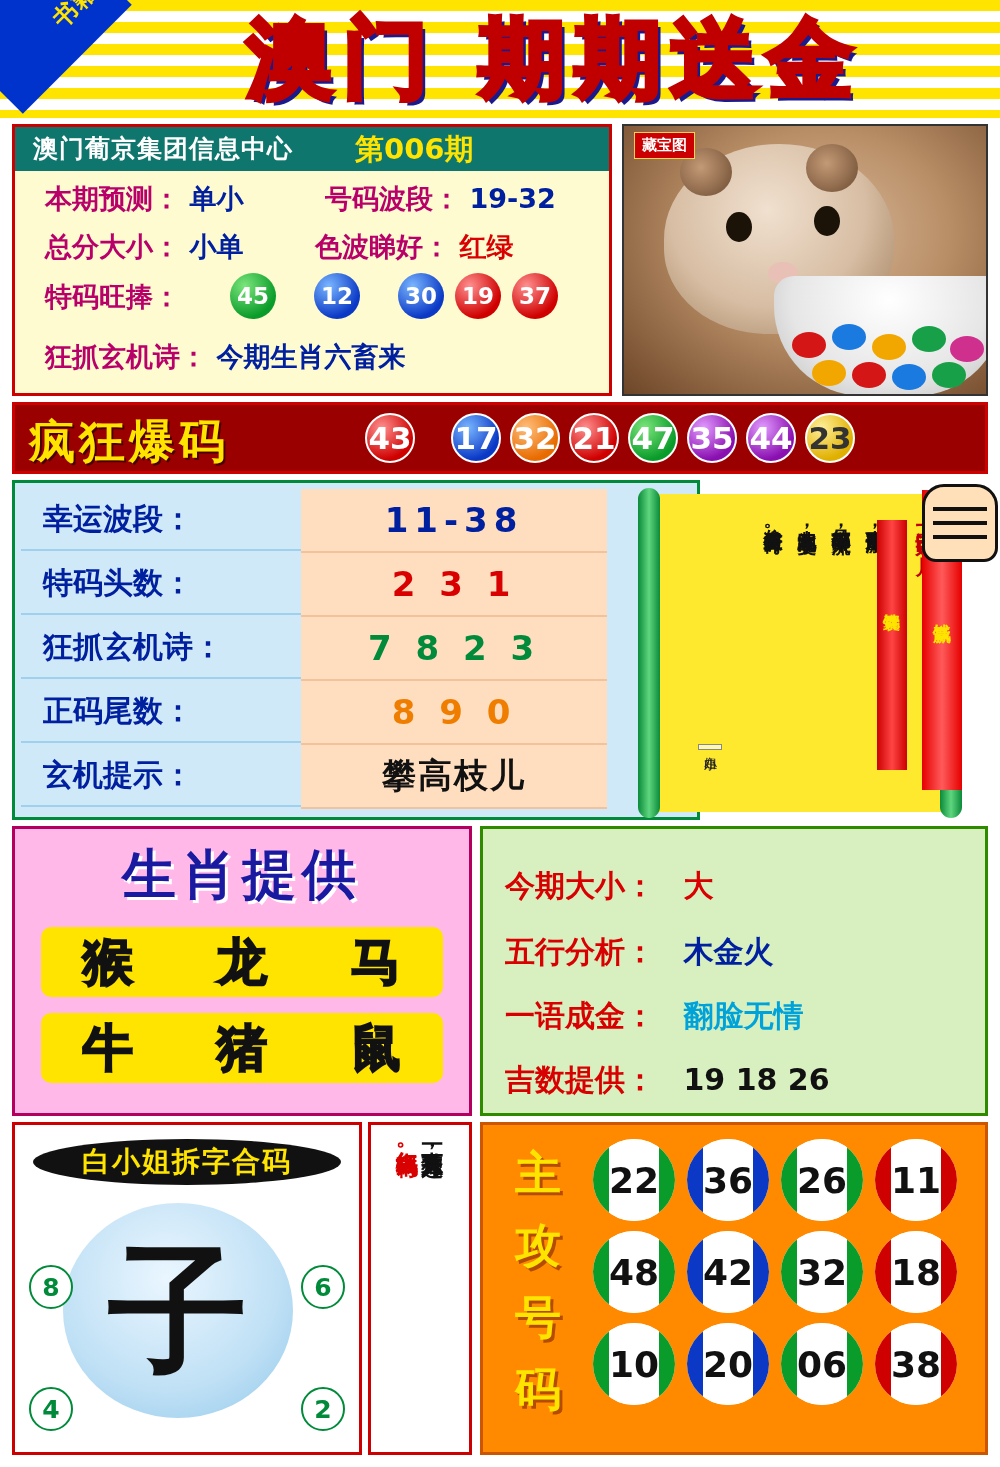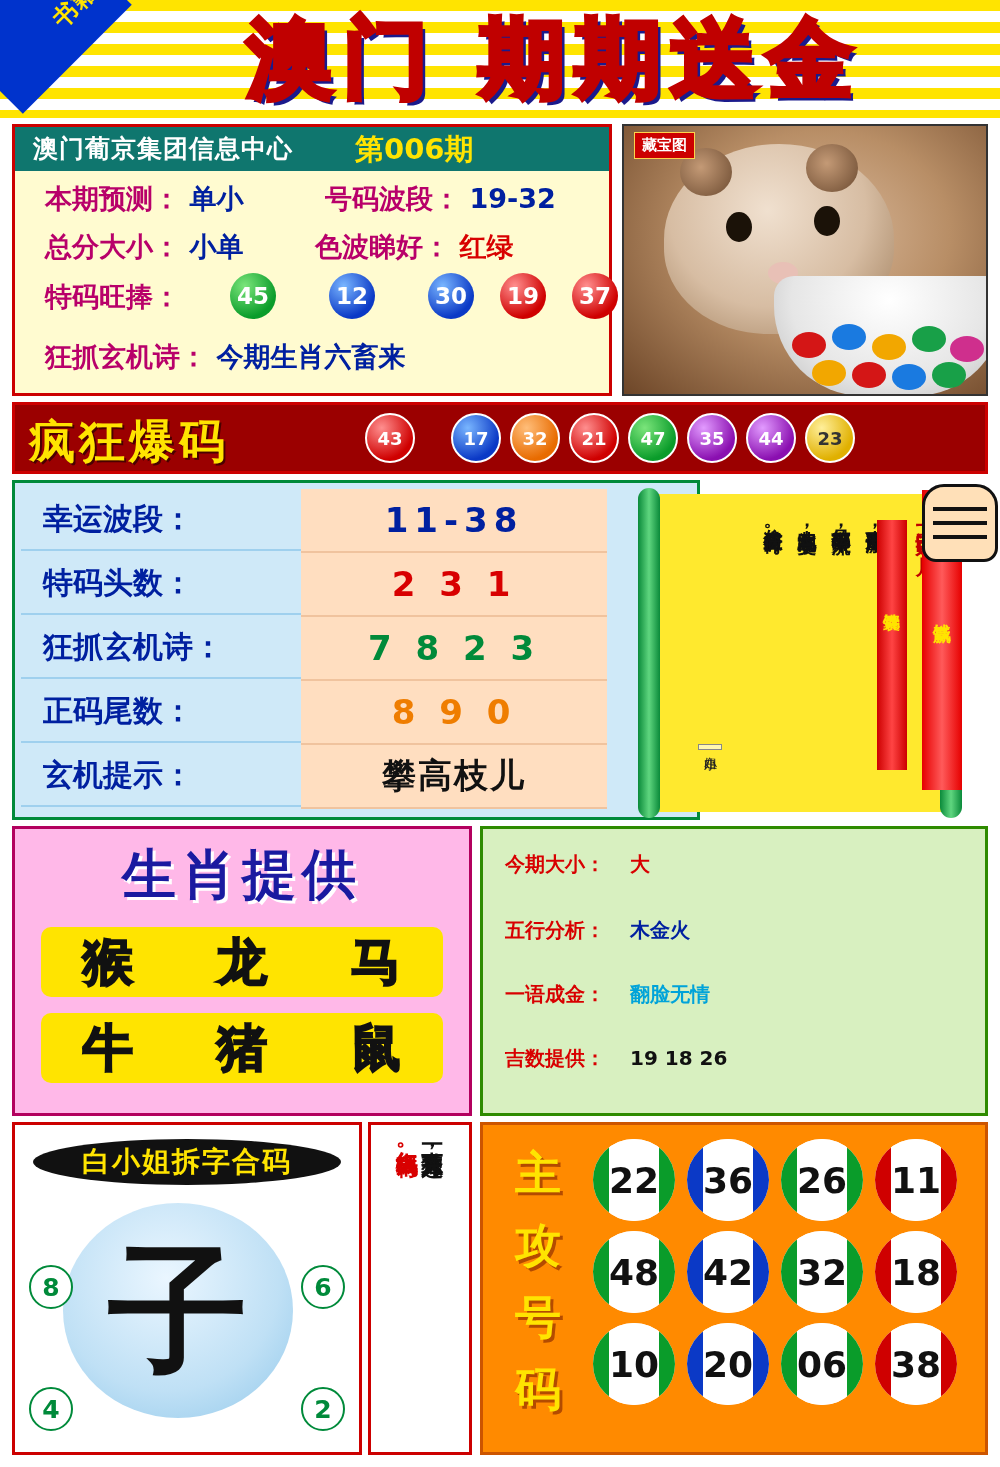--- a/index.html
+++ b/index.html
@@ -58,21 +58,21 @@
   .val-blue{color:#0020a0;}
   .val-red{color:#d80000;}
 
   .r1{left:30px;top:54px;}
   .r1b{left:310px;top:54px;}
   .r2{left:30px;top:102px;}
   .r2b{left:300px;top:102px;}
   .r3{left:30px;top:152px;}
   .r4{left:30px;top:212px;}
 
-  .balls-inline{position:absolute;left:215px;top:146px;display:flex;gap:26px;}
+  .balls-inline{position:absolute;left:215px;top:146px;display:flex;gap:11px;}
   .ball{
     width:46px;height:46px;border-radius:50%;
     color:#ffffff;font-weight:bold;font-size:23px;
     display:flex;align-items:center;justify-content:center;
     box-sizing:border-box;
     position:relative;
   }
   .ball.g{background:radial-gradient(circle at 32% 28%,#7be57b,#0a9c2a 70%);}
   .ball.b{background:radial-gradient(circle at 32% 28%,#79b6ff,#0b39c6 70%);margin-left:27px;}
   .ball.r{background:radial-gradient(circle at 32% 28%,#ff8f8f,#cf0000 70%);}
@@ -117,21 +117,21 @@
   .hotstrip{
     position:absolute;left:12px;top:402px;width:976px;height:72px;
     background:#9b0000;border:3px solid #cc0000;box-sizing:border-box;
   }
   .hot-title{
     position:absolute;left:14px;top:6px;
     font-size:46px;font-weight:bold;color:#ffe400;letter-spacing:4px;
     text-shadow:2px 2px 0 #4a0000;
   }
   .hot-balls{position:absolute;left:350px;top:8px;display:flex;gap:9px;}
-  .hot-balls .ball{width:50px;height:50px;font-size:18px;border:2px solid #fff;}
+  .hot-balls .ball{width:50px;height:50px;font-size:31px;border:2px solid #fff;}
 
   
   .lucky{
     position:absolute;left:12px;top:480px;width:688px;height:340px;
     background:#cfe9f8;border:3px solid #008a3a;box-sizing:border-box;
   }
   .lrow{position:absolute;left:6px;width:586px;height:62px;}
   .lrow .lk{
     position:absolute;left:0;top:0;width:280px;height:62px;
     background:#cfe9f8;color:#0020a0;font-size:30px;font-weight:bold;
@@ -220,21 +220,21 @@
     -webkit-text-stroke:2px #111;
   }
   .zrow.a{top:98px;}
   .zrow.b{top:184px;}
 
   
   .analysis{
     position:absolute;left:480px;top:826px;width:508px;height:290px;
     background:#d8f0c0;border:3px solid #2e8b00;box-sizing:border-box;
   }
-  .arow{position:absolute;left:22px;width:470px;height:56px;font-size:20px;font-weight:bold;white-space:nowrap;}
+  .arow{position:absolute;left:22px;width:470px;height:56px;font-size:30px;font-weight:bold;white-space:nowrap;margin-top:15px;}
   .arow .ak{color:#d80000;}
   .arow .av{margin-left:18px;}
   .av.blue{color:#0020a0;}
   .av.red{color:#d80000;}
   .av.cyan{color:#00a3d9;}
   .av.dark{color:#111;font-weight:bold;}
   .a1{top:22px;}
   .a2{top:88px;}
   .a3{top:152px;}
   .a4{top:216px;}

